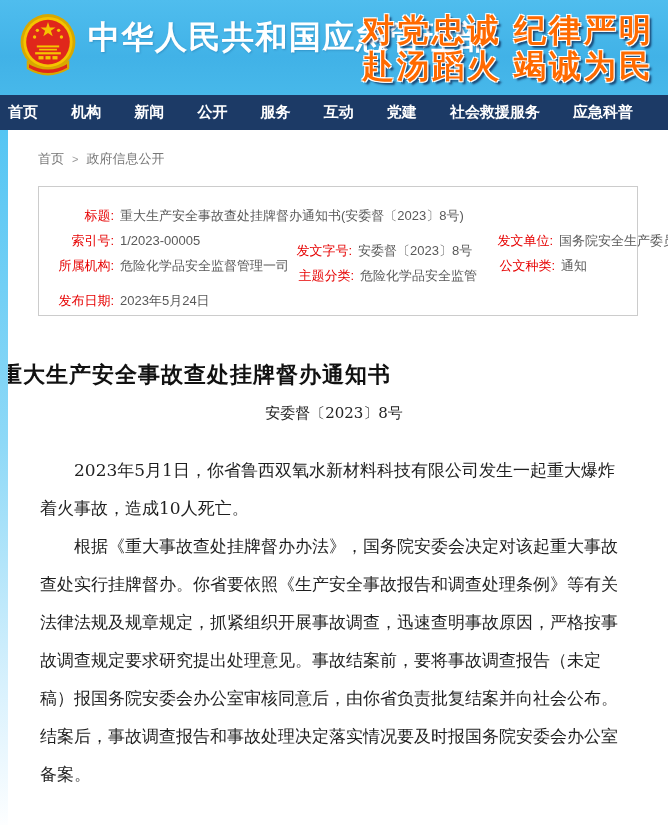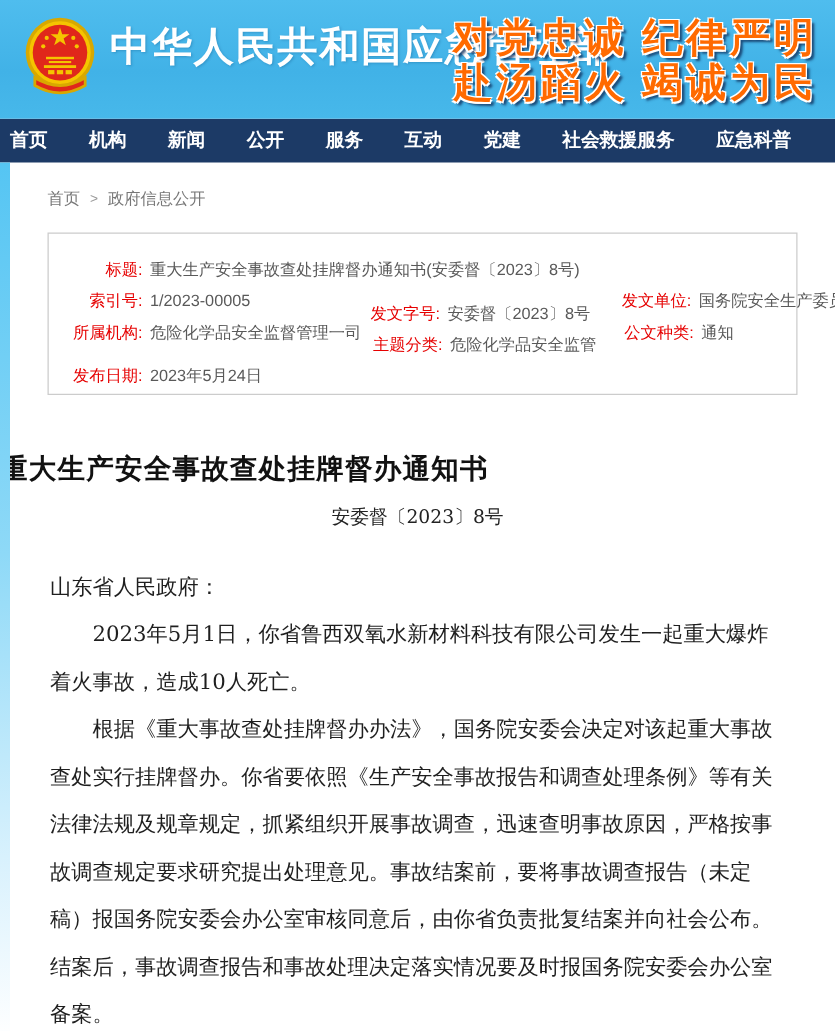--- a/index.html
+++ b/index.html
@@ -177,19 +177,18 @@
     </span>
     <span class="meta-cell c3"></span>
   </div>
 </div>
 
 <div class="doc">
   <div class="doc-title">重大生产安全事故查处挂牌督办通知书</div>
   <div class="doc-number">安委督〔2023〕8号</div>
 
   <div class="doc-body">
-    <div class="doc-salutation">山东省人民政府：</div>
     <div class="doc-para">2023年5月1日，你省鲁西双氧水新材料科技有限公司发生一起重大爆炸着火事故，造成10人死亡。</div>
     <div class="doc-para">根据《重大事故查处挂牌督办办法》，国务院安委会决定对该起重大事故查处实行挂牌督办。你省要依照《生产安全事故报告和调查处理条例》等有关法律法规及规章规定，抓紧组织开展事故调查，迅速查明事故原因，严格按事故调查规定要求研究提出处理意见。事故结案前，要将事故调查报告（未定稿）报国务院安委会办公室审核同意后，由你省负责批复结案并向社会公布。结案后，事故调查报告和事故处理决定落实情况要及时报国务院安委会办公室备案。</div>
 
   </div>
 
 </div>
 
 </body></html>

